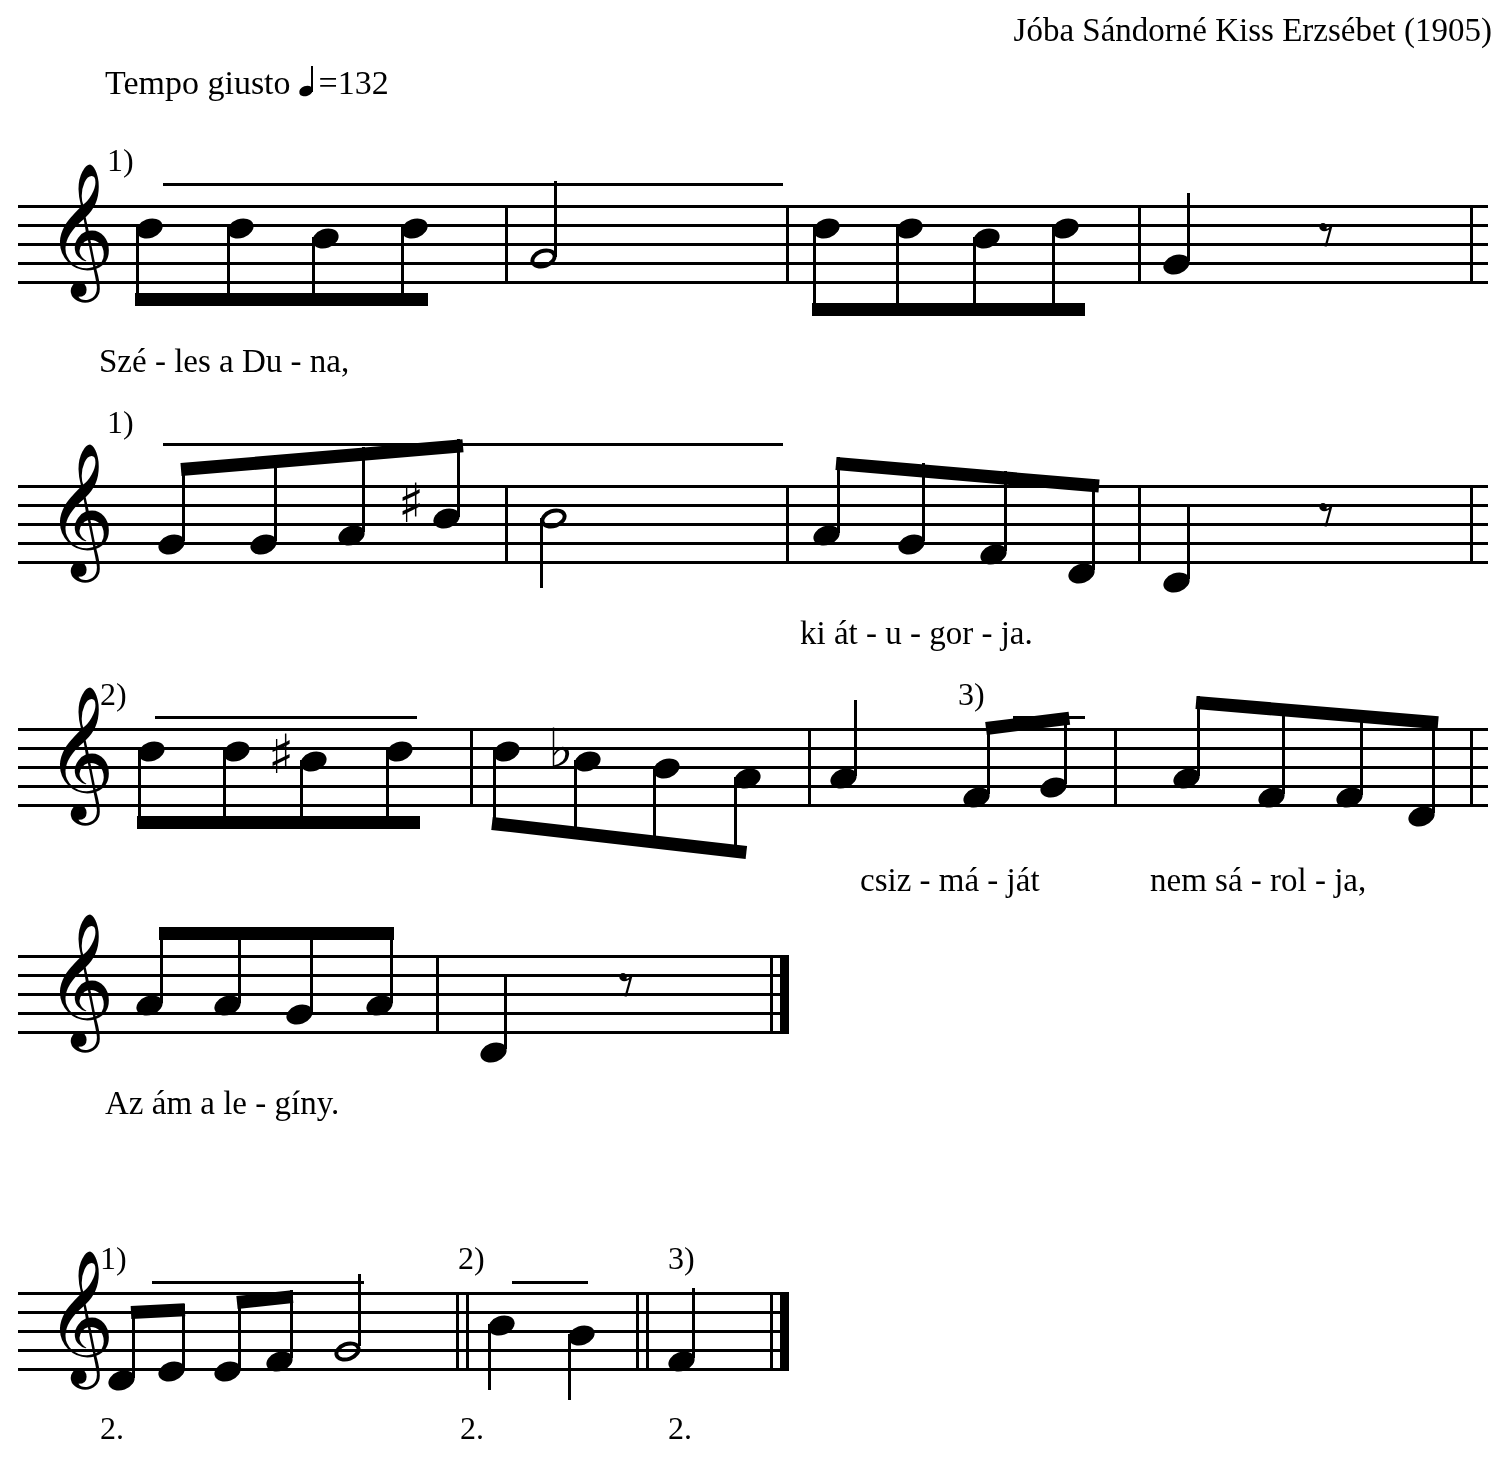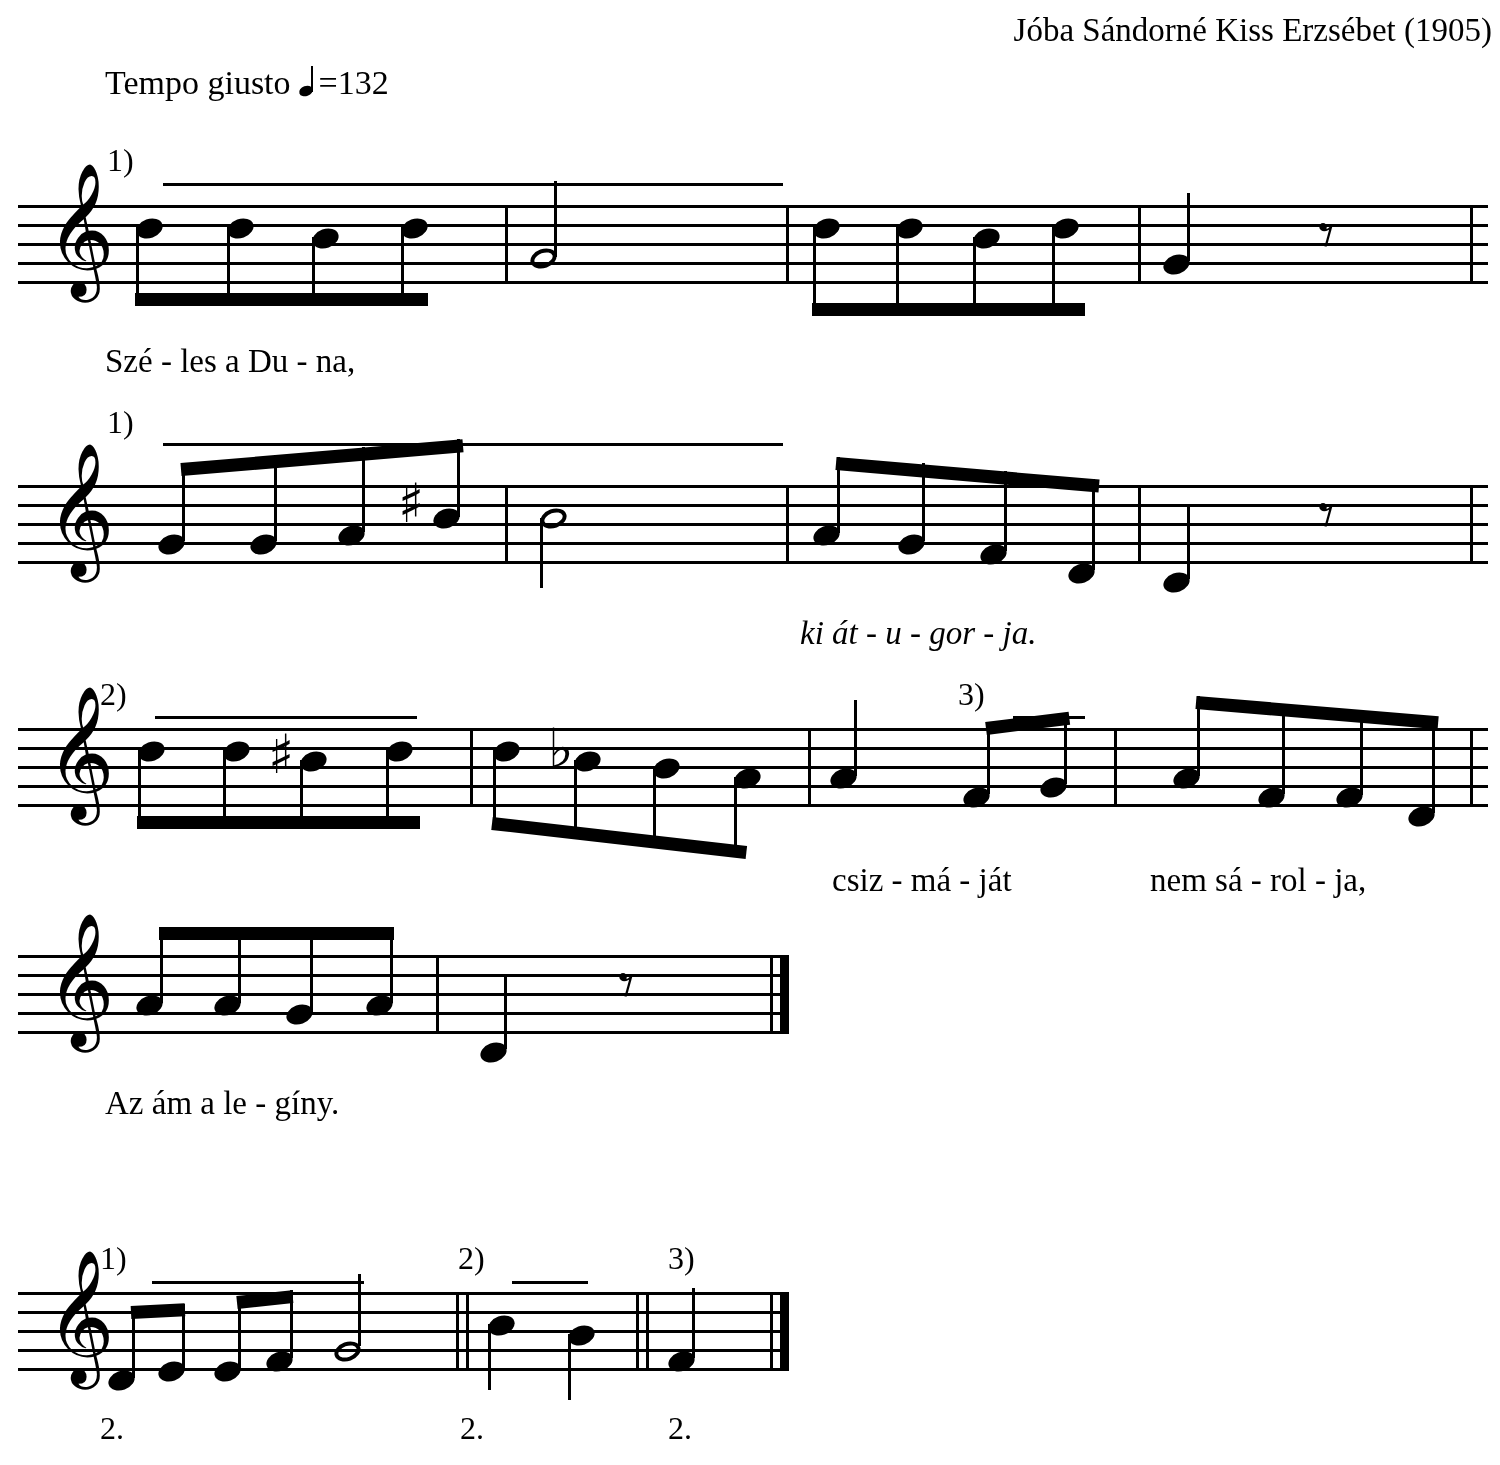--- a/index.html
+++ b/index.html
@@ -213,21 +213,21 @@
     <div class="note" style="left:1145px; top:50px;"></div>
     <div class="stem" style="left:1169px; top:-12px; height:68px;"></div>
     <div class="rest" style="left:1300px; top:-2px;">𝄾</div>
 
     <div class="barline" style="left:1452px;"></div>
   </div>
 
   <div class="phrase-num" style="left:107px; top:142px;">1)</div>
   <div class="phrase-line" style="left:163px; top:183px; width:620px;"></div>
 
-  <div class="lyric" style="left:105px; top:343px;">Szé - les     a     Du  -  na,</div>
+  <div class="lyric" style="left:99px; top:343px;">Szé - les     a     Du  -  na,</div>
 
   <div class="system" style="left:18px; top:485px; width:1470px; height:80px;">
     <div class="staff">
       <div class="line l0"></div>
       <div class="line l1"></div>
       <div class="line l2"></div>
       <div class="line l3"></div>
       <div class="line l4"></div>
     </div>
     <div class="clef">𝄞</div>
@@ -265,21 +265,21 @@
     <div class="note" style="left:1145px; top:88px;"></div>
     <div class="stem" style="left:1169px; top:22px; height:72px;"></div>
     <div class="rest" style="left:1300px; top:-2px;">𝄾</div>
 
     <div class="barline" style="left:1452px;"></div>
   </div>
 
   <div class="phrase-num" style="left:107px; top:404px;">1)</div>
   <div class="phrase-line" style="left:163px; top:443px; width:620px;"></div>
 
-  <div class="lyric" style="left:800px; top:615px;font-style:italic;">ki    át  -  u  -  gor  -  ja.</div>
+  <div class="lyric" style="left:800px; top:615px;">ki    át  -  u  -  gor  -  ja.</div>
 
   <div class="system" style="left:18px; top:728px; width:1470px; height:80px;">
     <div class="staff">
       <div class="line l0"></div>
       <div class="line l1"></div>
       <div class="line l2"></div>
       <div class="line l3"></div>
       <div class="line l4"></div>
     </div>
     <div class="clef">𝄞</div>
@@ -331,21 +331,21 @@
     <div class="beam" style="left:1178px; top:-32px; width:243px; transform:rotate(4.8deg);"></div>
 
     <div class="barline" style="left:1452px;"></div>
   </div>
 
   <div class="phrase-num" style="left:100px; top:676px;">2)</div>
   <div class="phrase-line" style="left:155px; top:716px; width:262px;"></div>
   <div class="phrase-num" style="left:958px; top:676px;">3)</div>
   <div class="phrase-line" style="left:1013px; top:716px; width:72px;"></div>
 
-  <div class="lyric" style="left:832px; top:862px;">csiz  -  má - ját</div>
+  <div class="lyric" style="left:860px; top:862px;">csiz  -  má - ját</div>
   <div class="lyric" style="left:1150px; top:862px;">nem  sá - rol - ja,</div>
 
   <div class="system" style="left:18px; top:955px; width:770px; height:80px;">
     <div class="staff">
       <div class="line l0"></div>
       <div class="line l1"></div>
       <div class="line l2"></div>
       <div class="line l3"></div>
       <div class="line l4"></div>
     </div>

